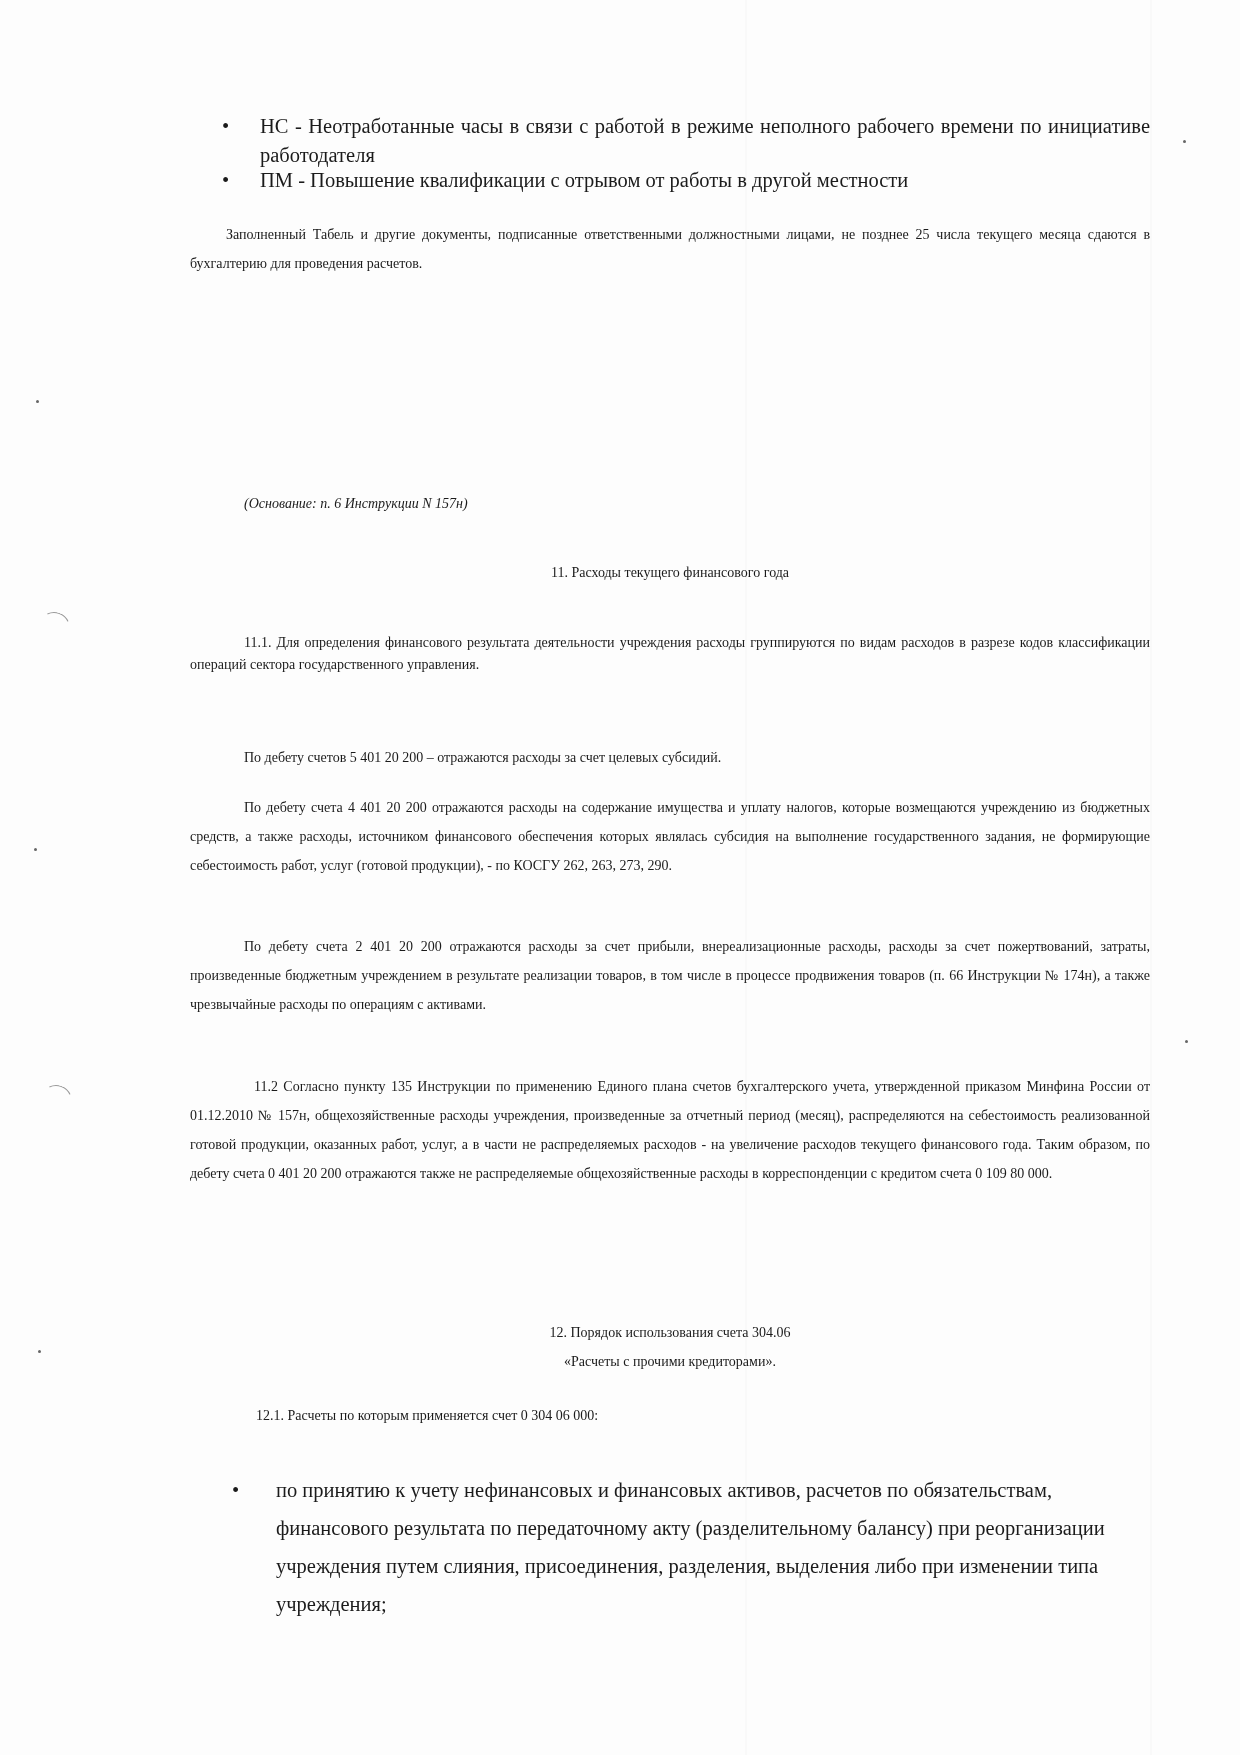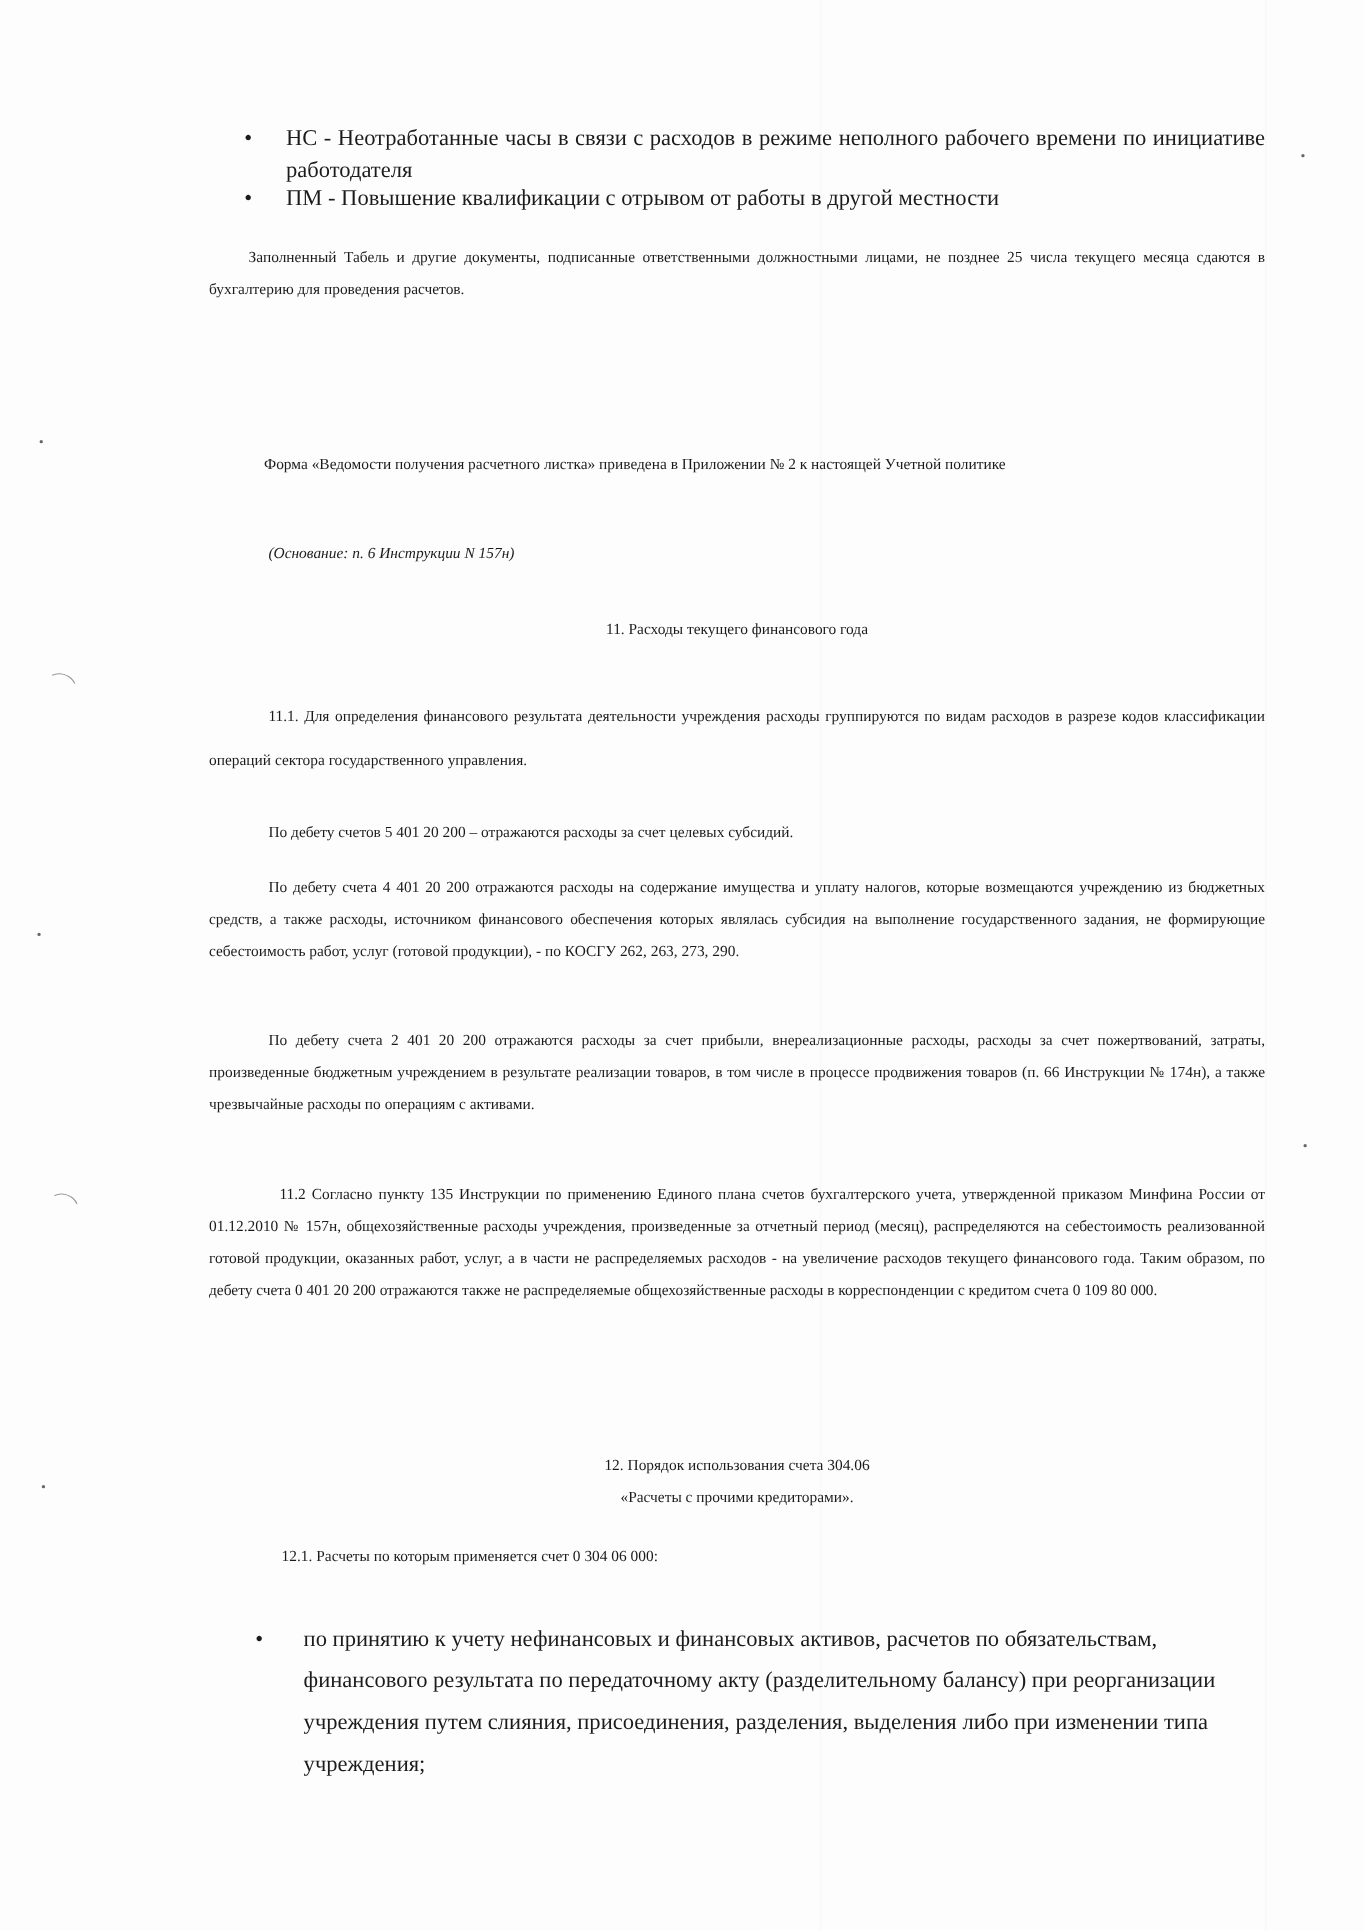--- a/index.html
+++ b/index.html
@@ -31,46 +31,43 @@
   <div class="mark" style="left:38px;top:612px"></div>
   <div class="mark" style="left:40px;top:1085px"></div>
   <div class="speck" style="left:34px;top:848px"></div>
   <div class="speck" style="left:36px;top:400px"></div>
   <div class="speck" style="left:1183px;top:140px"></div>
   <div class="speck" style="left:1185px;top:1040px"></div>
   <div class="speck" style="left:38px;top:1350px"></div>
 
   <div class="bullet" style="left:222px;top:112px;width:928px;text-align:justify">
     <span class="dot">•</span>
-    <span class="txt">НС - Неотработанные часы в связи с расходов в режиме неполного рабочего времени по инициативе работодателя</span>
+    <span class="txt">НС - Неотработанные часы в связи с работой в режиме неполного рабочего времени по инициативе работодателя</span>
   </div>
   <div class="bullet" style="left:222px;top:166px;width:928px">
     <span class="dot">•</span>
     <span class="txt">ПМ - Повышение квалификации с отрывом от работы в другой местности</span>
   </div>
 
   <div class="blk" style="top:220px">
     <p class="indent">Заполненный Табель и другие документы, подписанные ответственными должностными лицами, не позднее 25 числа текущего месяца сдаются в бухгалтерию для проведения расчетов.</p>
   </div>
 
 
-  <div class="blk" style="top:408px">
-    <p class="indent" style="text-indent:50px">Форма «Ведомости получения расчетного листка» приведена в Приложении № 2 к настоящей Учетной политике</p>
-  </div>
 
   <div class="blk" style="top:489px;left:244px;width:700px">
     <p class="italic">(Основание: п. 6 Инструкции N 157н)</p>
   </div>
 
   <div class="blk" style="top:558px">
     <p class="center">11. Расходы текущего финансового года</p>
   </div>
 
   <div class="blk" style="top:632px">
-    <p class="indent" style="text-indent:54px;line-height:40px">11.1. Для определения финансового результата деятельности учреждения расходы группируются по видам расходов в разрезе кодов классификации операций сектора государственного управления.</p>
+    <p class="indent" style="text-indent:54px;line-height:22px">11.1. Для определения финансового результата деятельности учреждения расходы группируются по видам расходов в разрезе кодов классификации операций сектора государственного управления.</p>
   </div>
 
   <div class="blk" style="top:743px">
     <p class="indent" style="text-indent:54px">По дебету счетов 5 401 20 200 – отражаются расходы за счет целевых субсидий.</p>
   </div>
 
   <div class="blk" style="top:793px">
     <p class="indent" style="text-indent:54px">По дебету счета 4 401 20 200 отражаются расходы на содержание имущества и уплату налогов, которые возмещаются учреждению из бюджетных средств, а также расходы, источником финансового обеспечения которых являлась субсидия на выполнение государственного задания, не формирующие себестоимость работ, услуг (готовой продукции), - по КОСГУ 262, 263, 273, 290.</p>
   </div>
 

